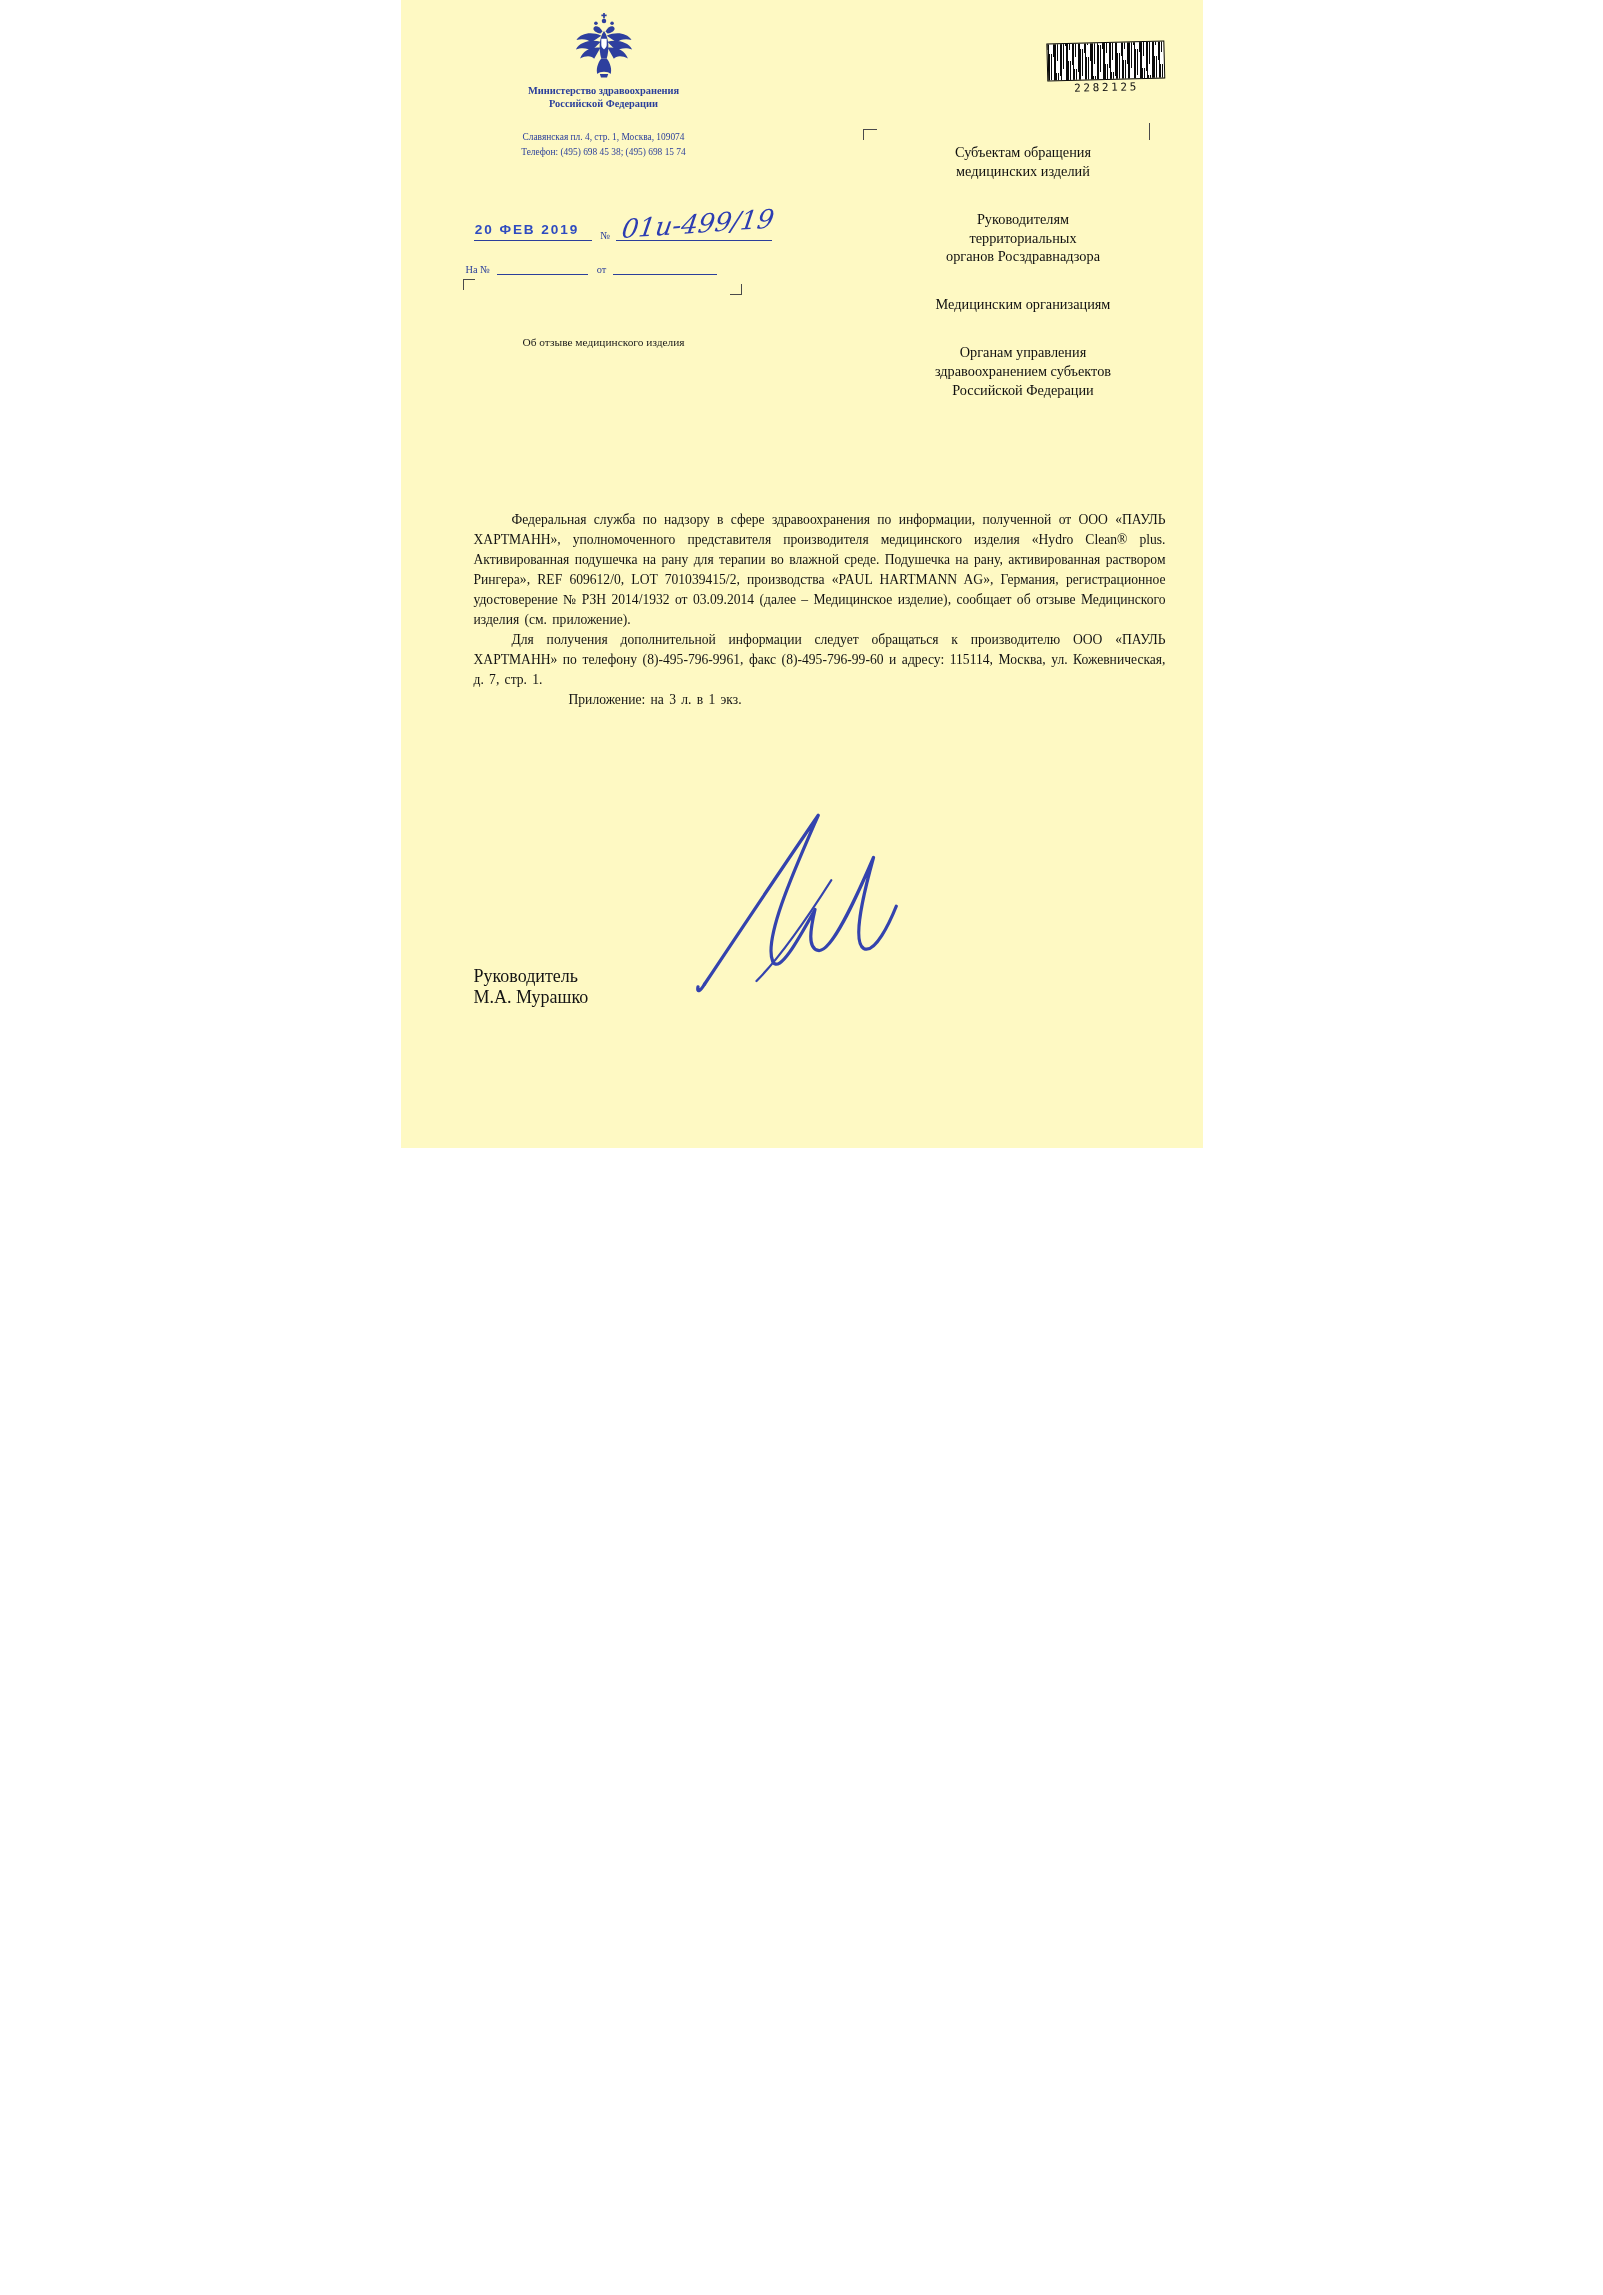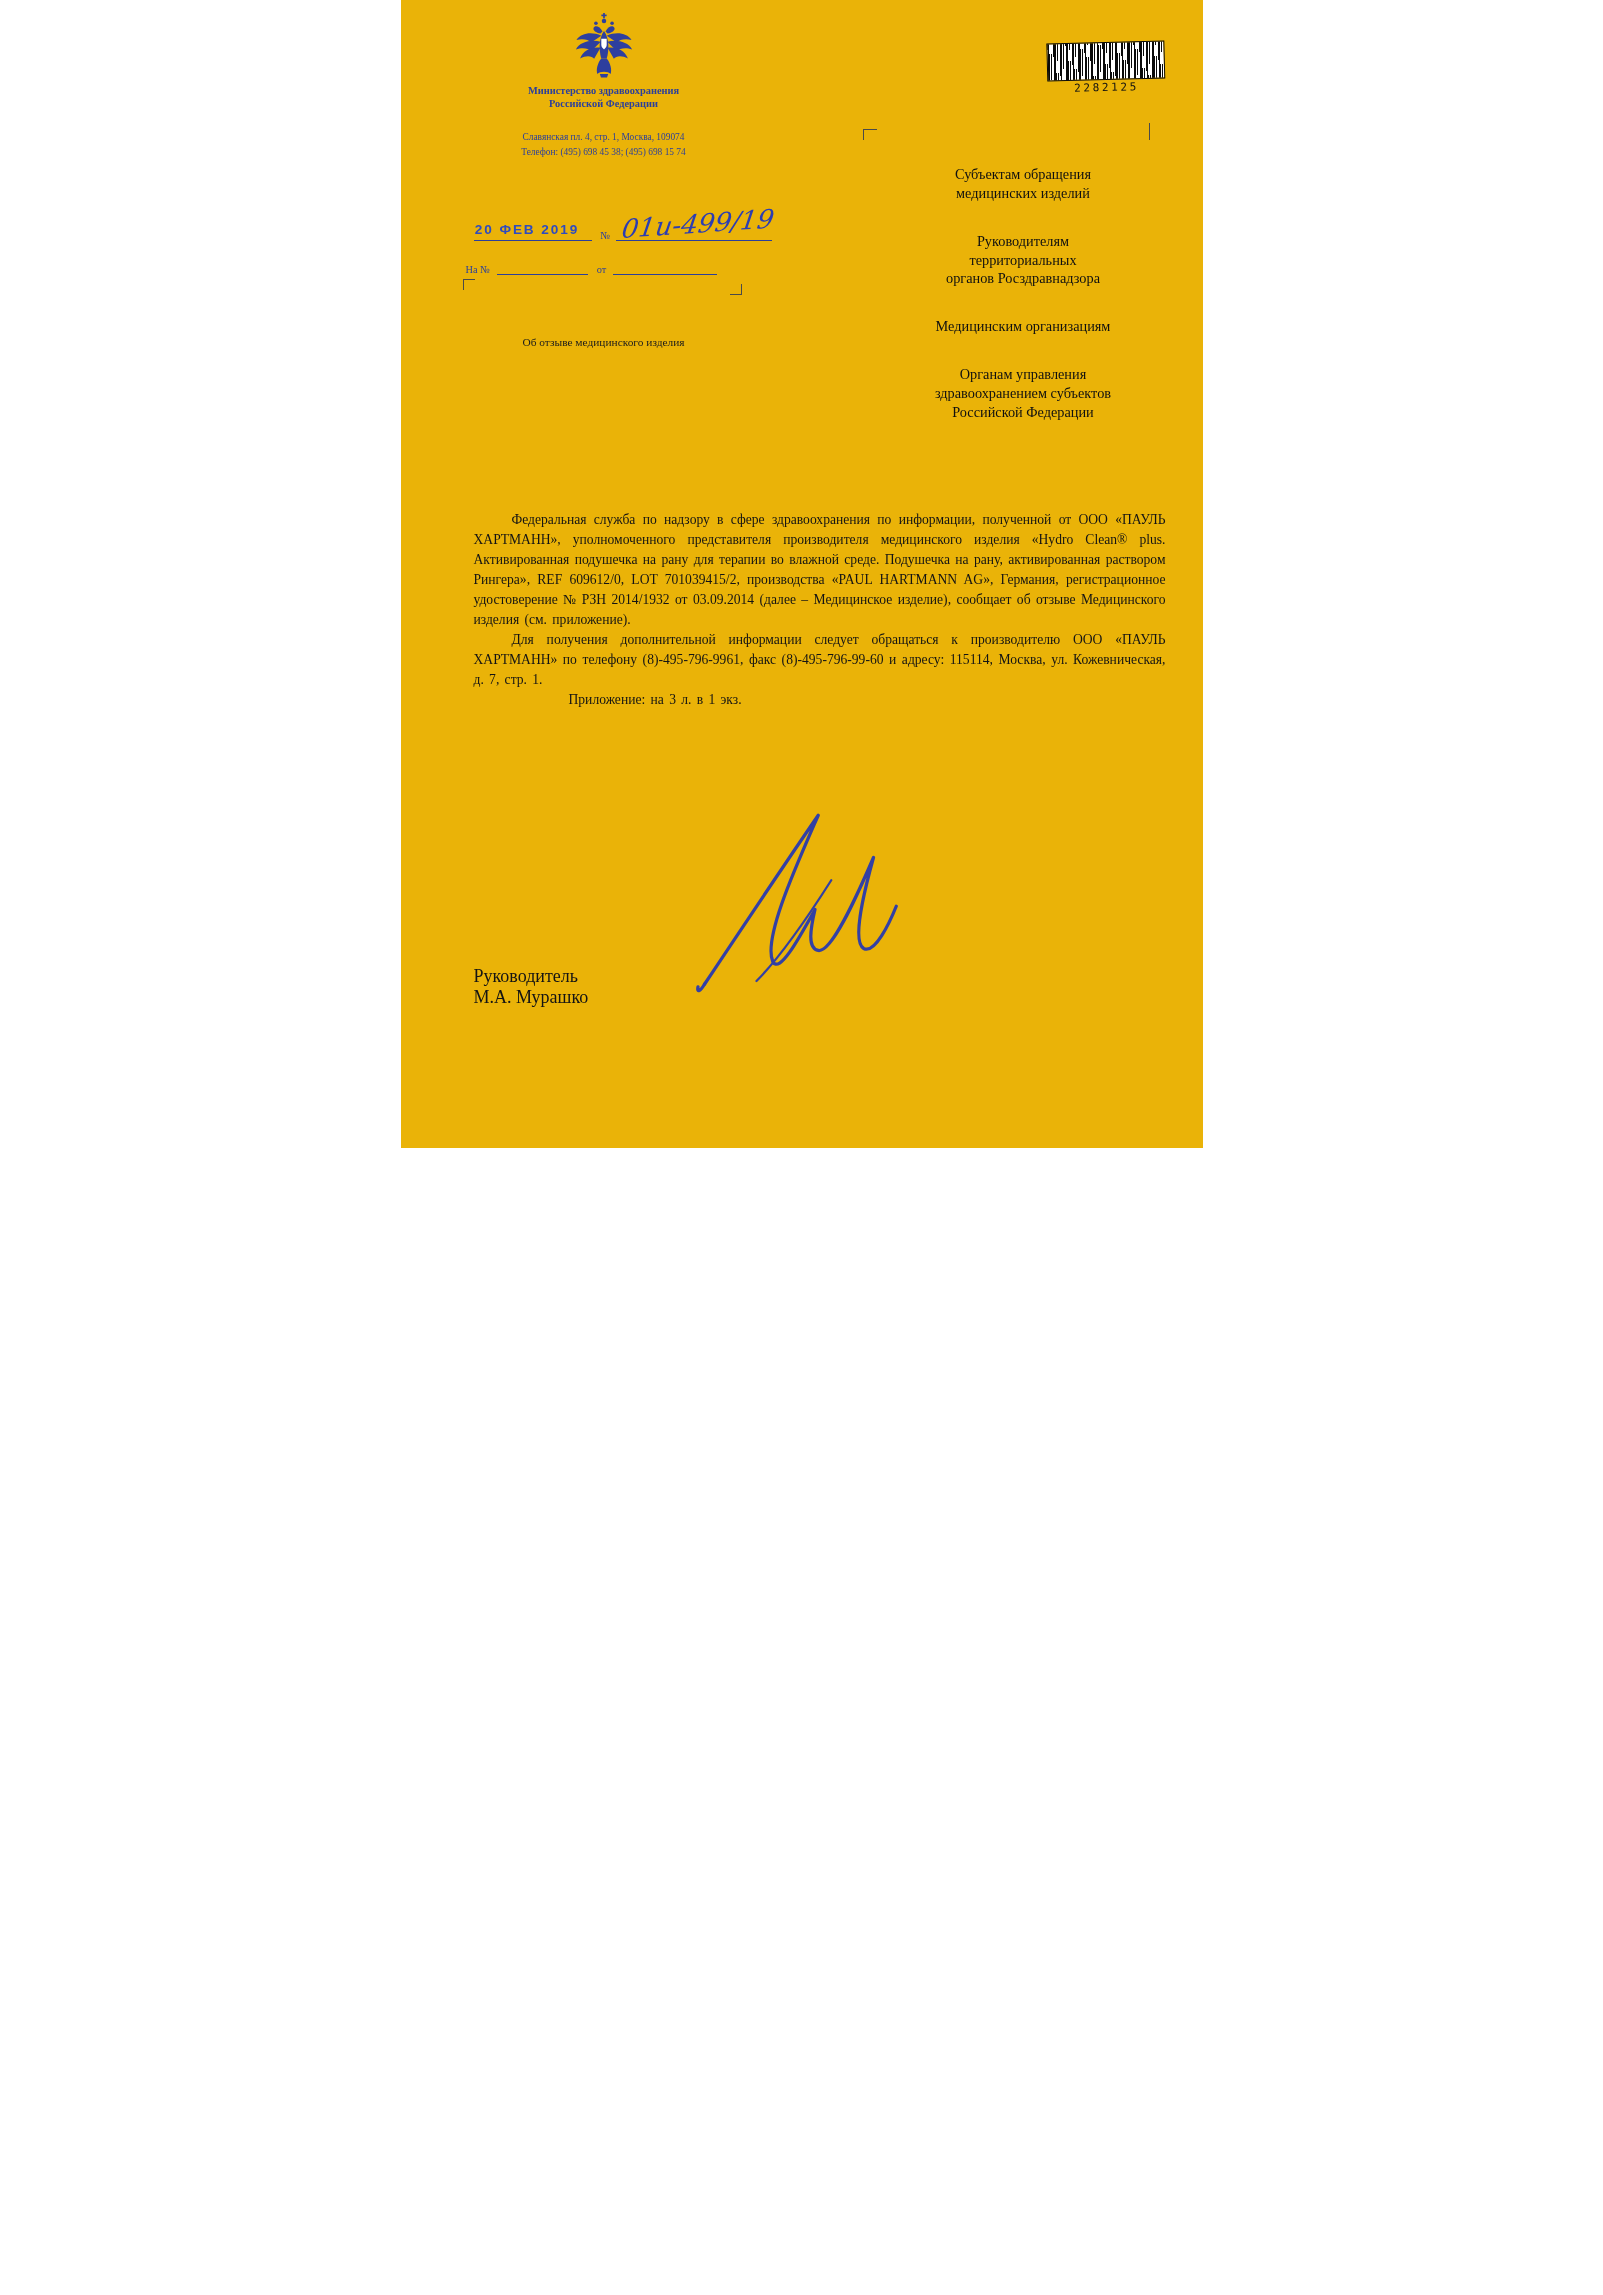--- a/index.html
+++ b/index.html
@@ -2,21 +2,21 @@
 <html lang="ru" style="font-size:10.4px"><head>
 <meta charset="utf-8">
 <title>Письмо Росздравнадзора</title>
 <style>
   html, body { margin: 0; padding: 0; background: #ffffff; }
   .page {
     position: relative;
     width: 802px;
     height: 1148px;
     margin: 0 auto;
-    background: #eab308;
+    background: #fef9c3;
     font-family: "Liberation Serif", serif;
     color: #161616;
     overflow: hidden;
   }
 
   
   .letterhead {
     position: absolute;
     left: 47px; top: 13px;
     width: 312px;
@@ -126,21 +126,20 @@
 
   
   .addressees {
     position: absolute;
     left: 466px; top: 143px;
     width: 313px;
     text-align: center;
     font-size: 14.3px;
     line-height: 1.32;
     color: #101010;
-    margin-top: 22px;
   }
   .addressee { white-space: pre-line; margin-bottom: 29px; }
 
   
   .subject {
     position: absolute;
     left: 47px; top: 325px;
     width: 312px;
     text-align: center;
     font-size: 11.4px;

